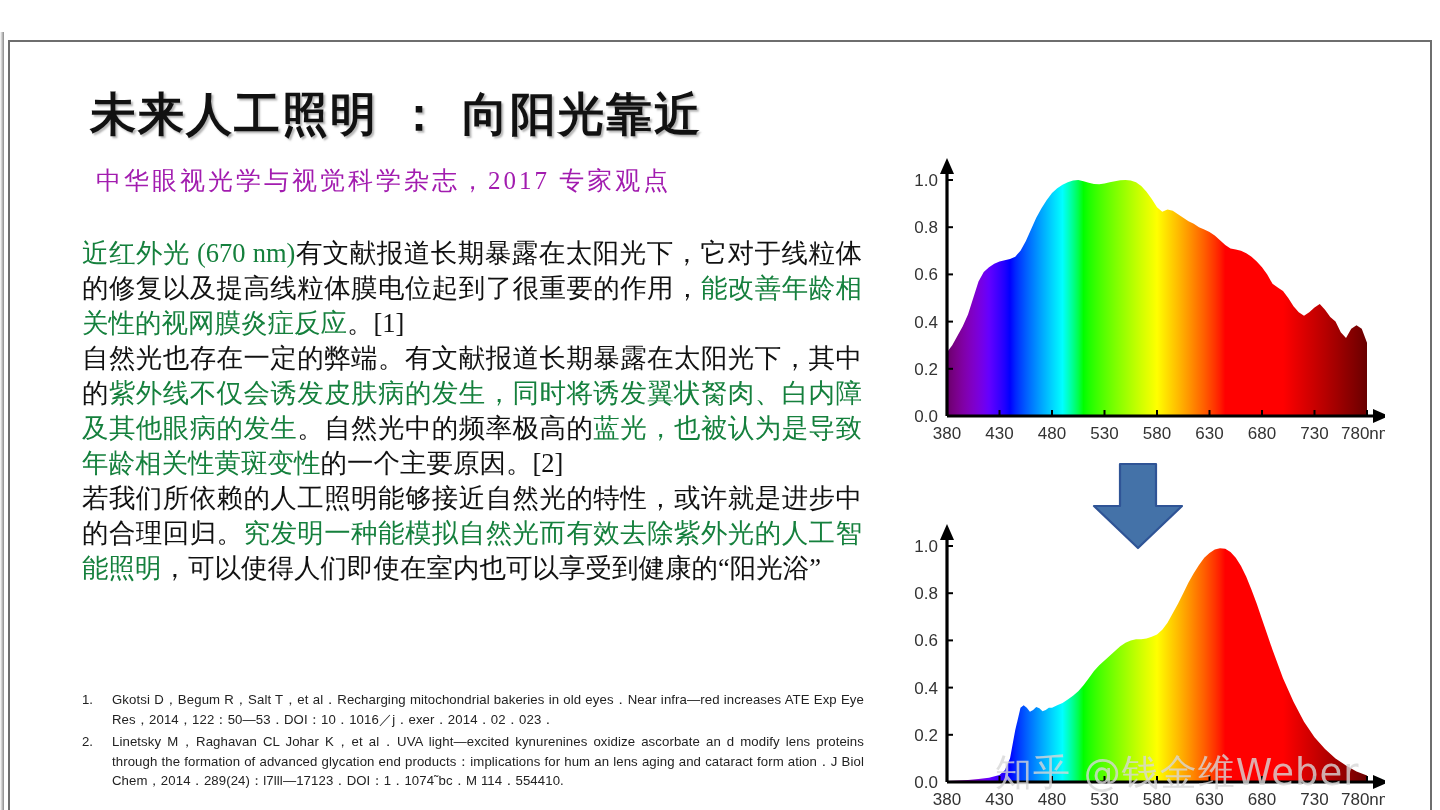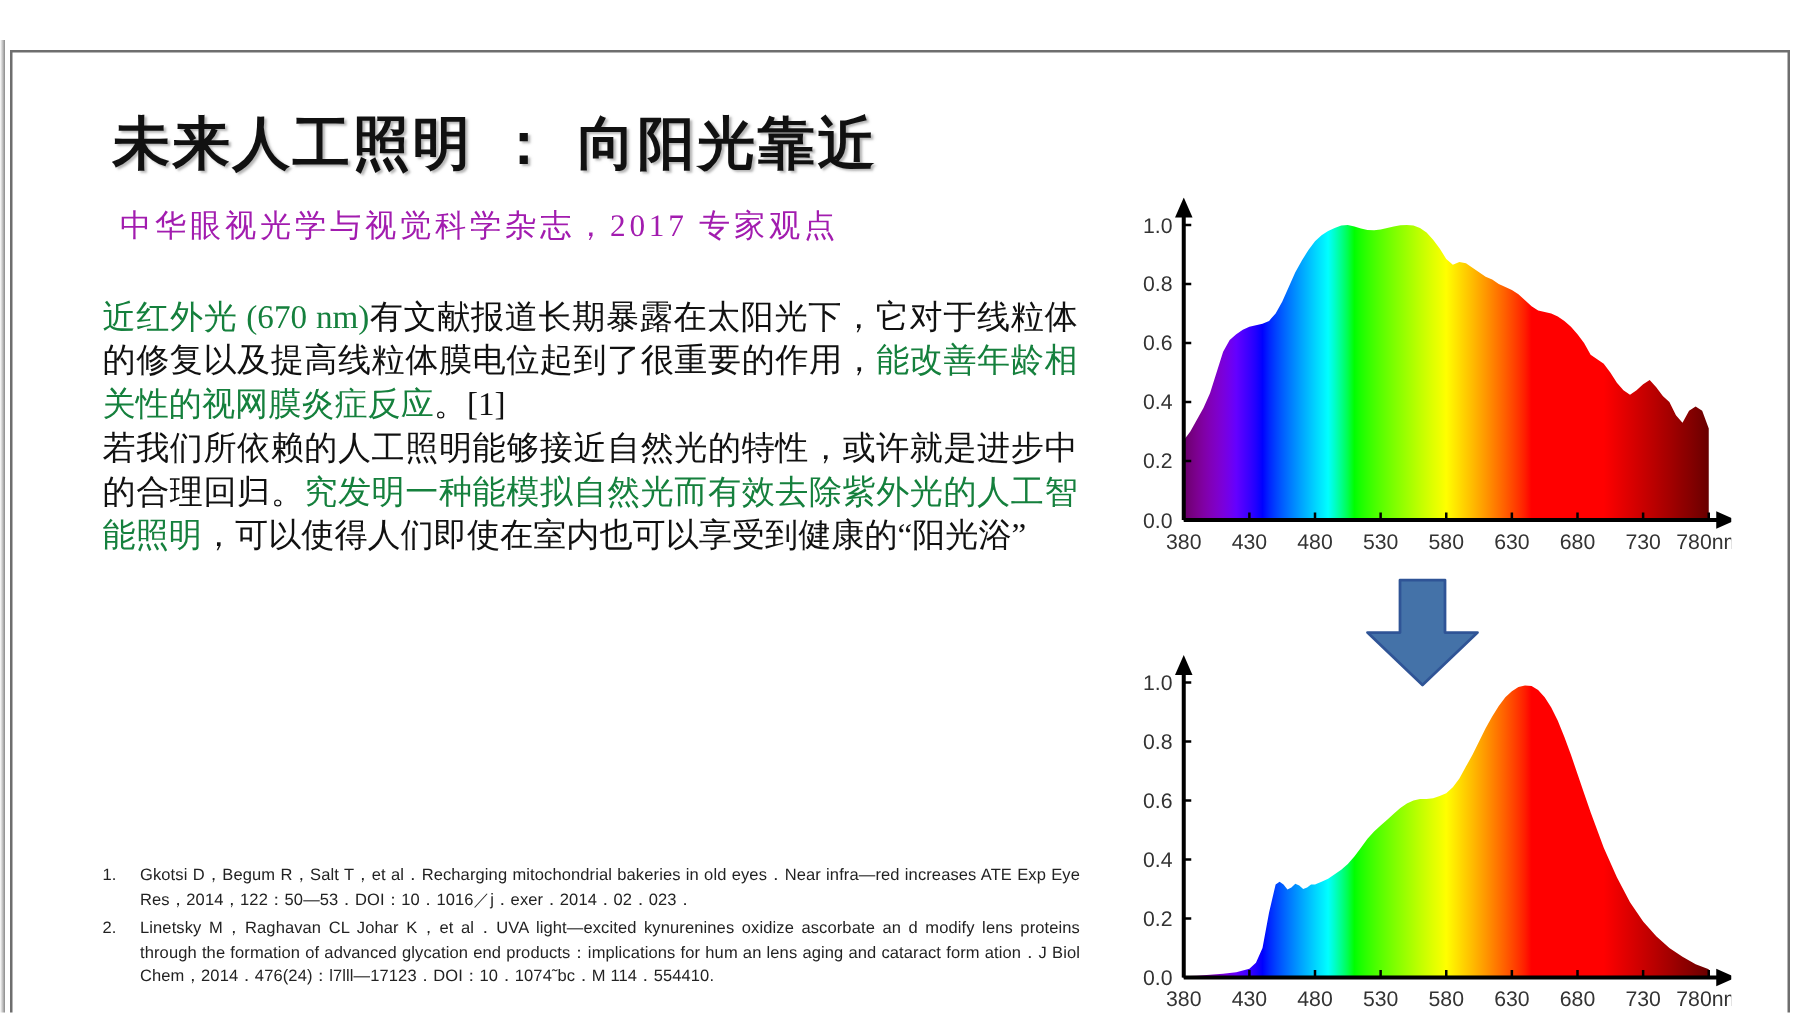--- a/index.html
+++ b/index.html
@@ -67,31 +67,32 @@
   <div class="frame-edge frame-left"></div>
   <div class="frame-edge frame-right"></div>
   <div class="frame-edge frame-top"></div>
   <div class="frame-edge frame-bottom"></div>
 
   <div id="title">未来人工照明 ： 向阳光靠近</div>
   <div id="subtitle">中华眼视光学与视觉科学杂志，2017 专家观点</div>
 
   <div id="body-text">
       <p><span class="red">近红外光 (670 nm)</span><span>有文献报道长期暴露在太阳光下，它对于线粒体的修复以及提高线粒体膜电位起到了很重要的作用，</span><span class="red">能改善年龄相关性的视网膜炎症反应</span><span>。[1]</span></p>
+      <p><span>自然光也存在一定的弊端。有文献报道长期暴露在太阳光下，其中的</span><span class="red">紫外线不仅会诱发皮肤病的发生，同时将诱发翼状胬肉、白内障及其他眼病的发生</span><span>。自然光中的频率极高的</span><span class="red">蓝光，也被认为是导致年龄相关性黄斑变性</span><span>的一个主要原因。[2]</span></p>
       <p><span>若我们所依赖的人工照明能够接近自然光的特性，或许就是进步中的合理回归。</span><span class="red">究发明一种能模拟自然光而有效去除紫外光的人工智能照明</span><span>，可以使得人们即使在室内也可以享受到健康的“阳光浴”</span></p>
     </div>
 
   <div id="refs">
       <div class="ref-row">
         <div class="ref-num">1.</div>
         <div class="ref-txt">Gkotsi D，Begum R，Salt T，et al．Recharging mitochondrial bakeries in old eyes．Near infra—red increases ATE Exp Eye Res，2014，122：50—53．DOI：10．1016／j．exer．2014．02．023．</div>
       </div>
       <div class="ref-row">
         <div class="ref-num">2.</div>
-        <div class="ref-txt">Linetsky M，Raghavan CL Johar K，et al．UVA light—excited kynurenines oxidize ascorbate an d modify lens proteins through the formation of advanced glycation end products：implications for hum an lens aging and cataract form ation．J Biol Chem，2014．476(24)：l7lll—17123．DOI：10．1074˜bc．M 114．554410.</div>
+        <div class="ref-txt">Linetsky M，Raghavan CL Johar K，et al．UVA light—excited kynurenines oxidize ascorbate an d modify lens proteins through the formation of advanced glycation end products：implications for hum an lens aging and cataract form ation．J Biol Chem，2014．289(24)：l7lll—17123．DOI：1．1074˜bc．M 114．554410.</div>
       </div>
     </div>
 
   <div class="chart" id="chart-top">
       <svg viewBox="0 0 480 290" width="480" height="290">
         <defs>
           <linearGradient id="chart-top-grad" x1="42" y1="0" x2="462" y2="0" gradientUnits="userSpaceOnUse">
             <stop offset="0.00%" stop-color="rgb(104,0,104)"></stop>
             <stop offset="1.25%" stop-color="rgb(116,0,125)"></stop>
             <stop offset="2.50%" stop-color="rgb(124,0,144)"></stop>
@@ -337,14 +338,15 @@
         <text x="304.5" y="281" text-anchor="middle" font-family="&quot;Liberation Sans&quot;,&quot;DejaVu Sans&quot;,sans-serif" font-size="17" fill="#333">630</text>
         <line x1="357" y1="258" x2="357" y2="252" stroke="#000" stroke-width="2"></line>
         <text x="357" y="281" text-anchor="middle" font-family="&quot;Liberation Sans&quot;,&quot;DejaVu Sans&quot;,sans-serif" font-size="17" fill="#333">680</text>
         <line x1="409.5" y1="258" x2="409.5" y2="252" stroke="#000" stroke-width="2"></line>
         <text x="409.5" y="281" text-anchor="middle" font-family="&quot;Liberation Sans&quot;,&quot;DejaVu Sans&quot;,sans-serif" font-size="17" fill="#333">730</text>
         <line x1="462" y1="258" x2="462" y2="252" stroke="#000" stroke-width="2"></line>
         <text x="462" y="281" text-anchor="middle" font-family="&quot;Liberation Sans&quot;,&quot;DejaVu Sans&quot;,sans-serif" font-size="17" fill="#333">780nm</text>
       </svg>
     </div>
 
+  <div id="watermark">知乎 @钱金维Weber</div>
 
 </div>
 
 </body></html>

